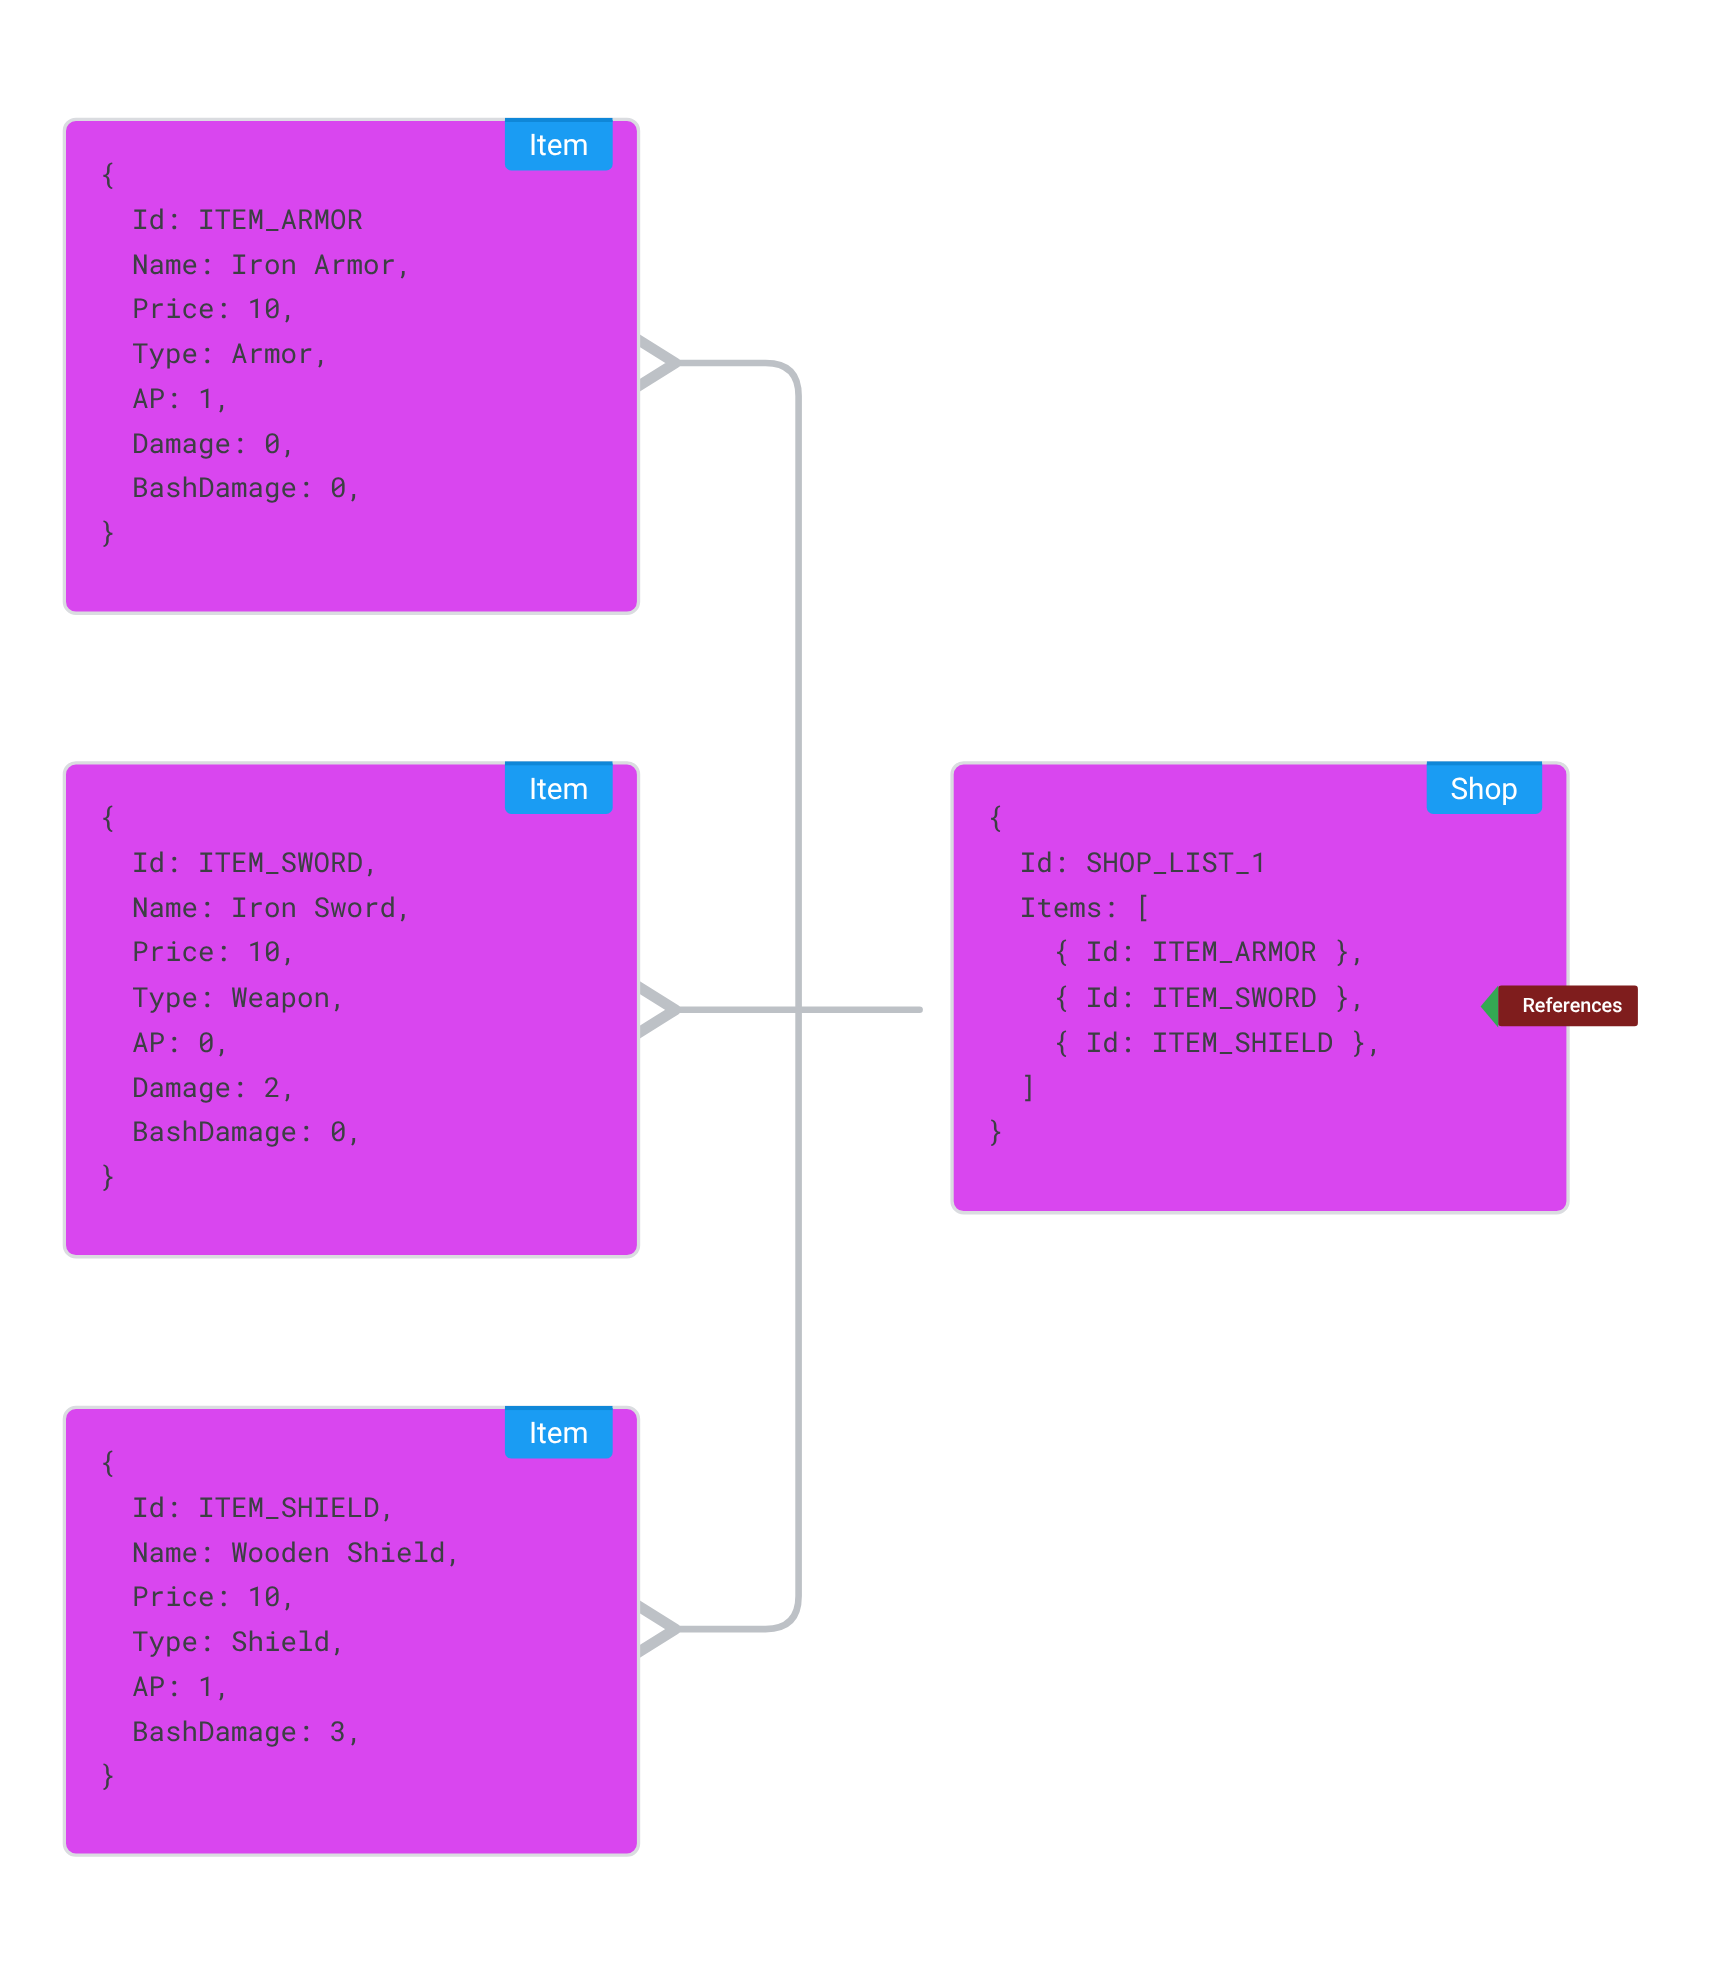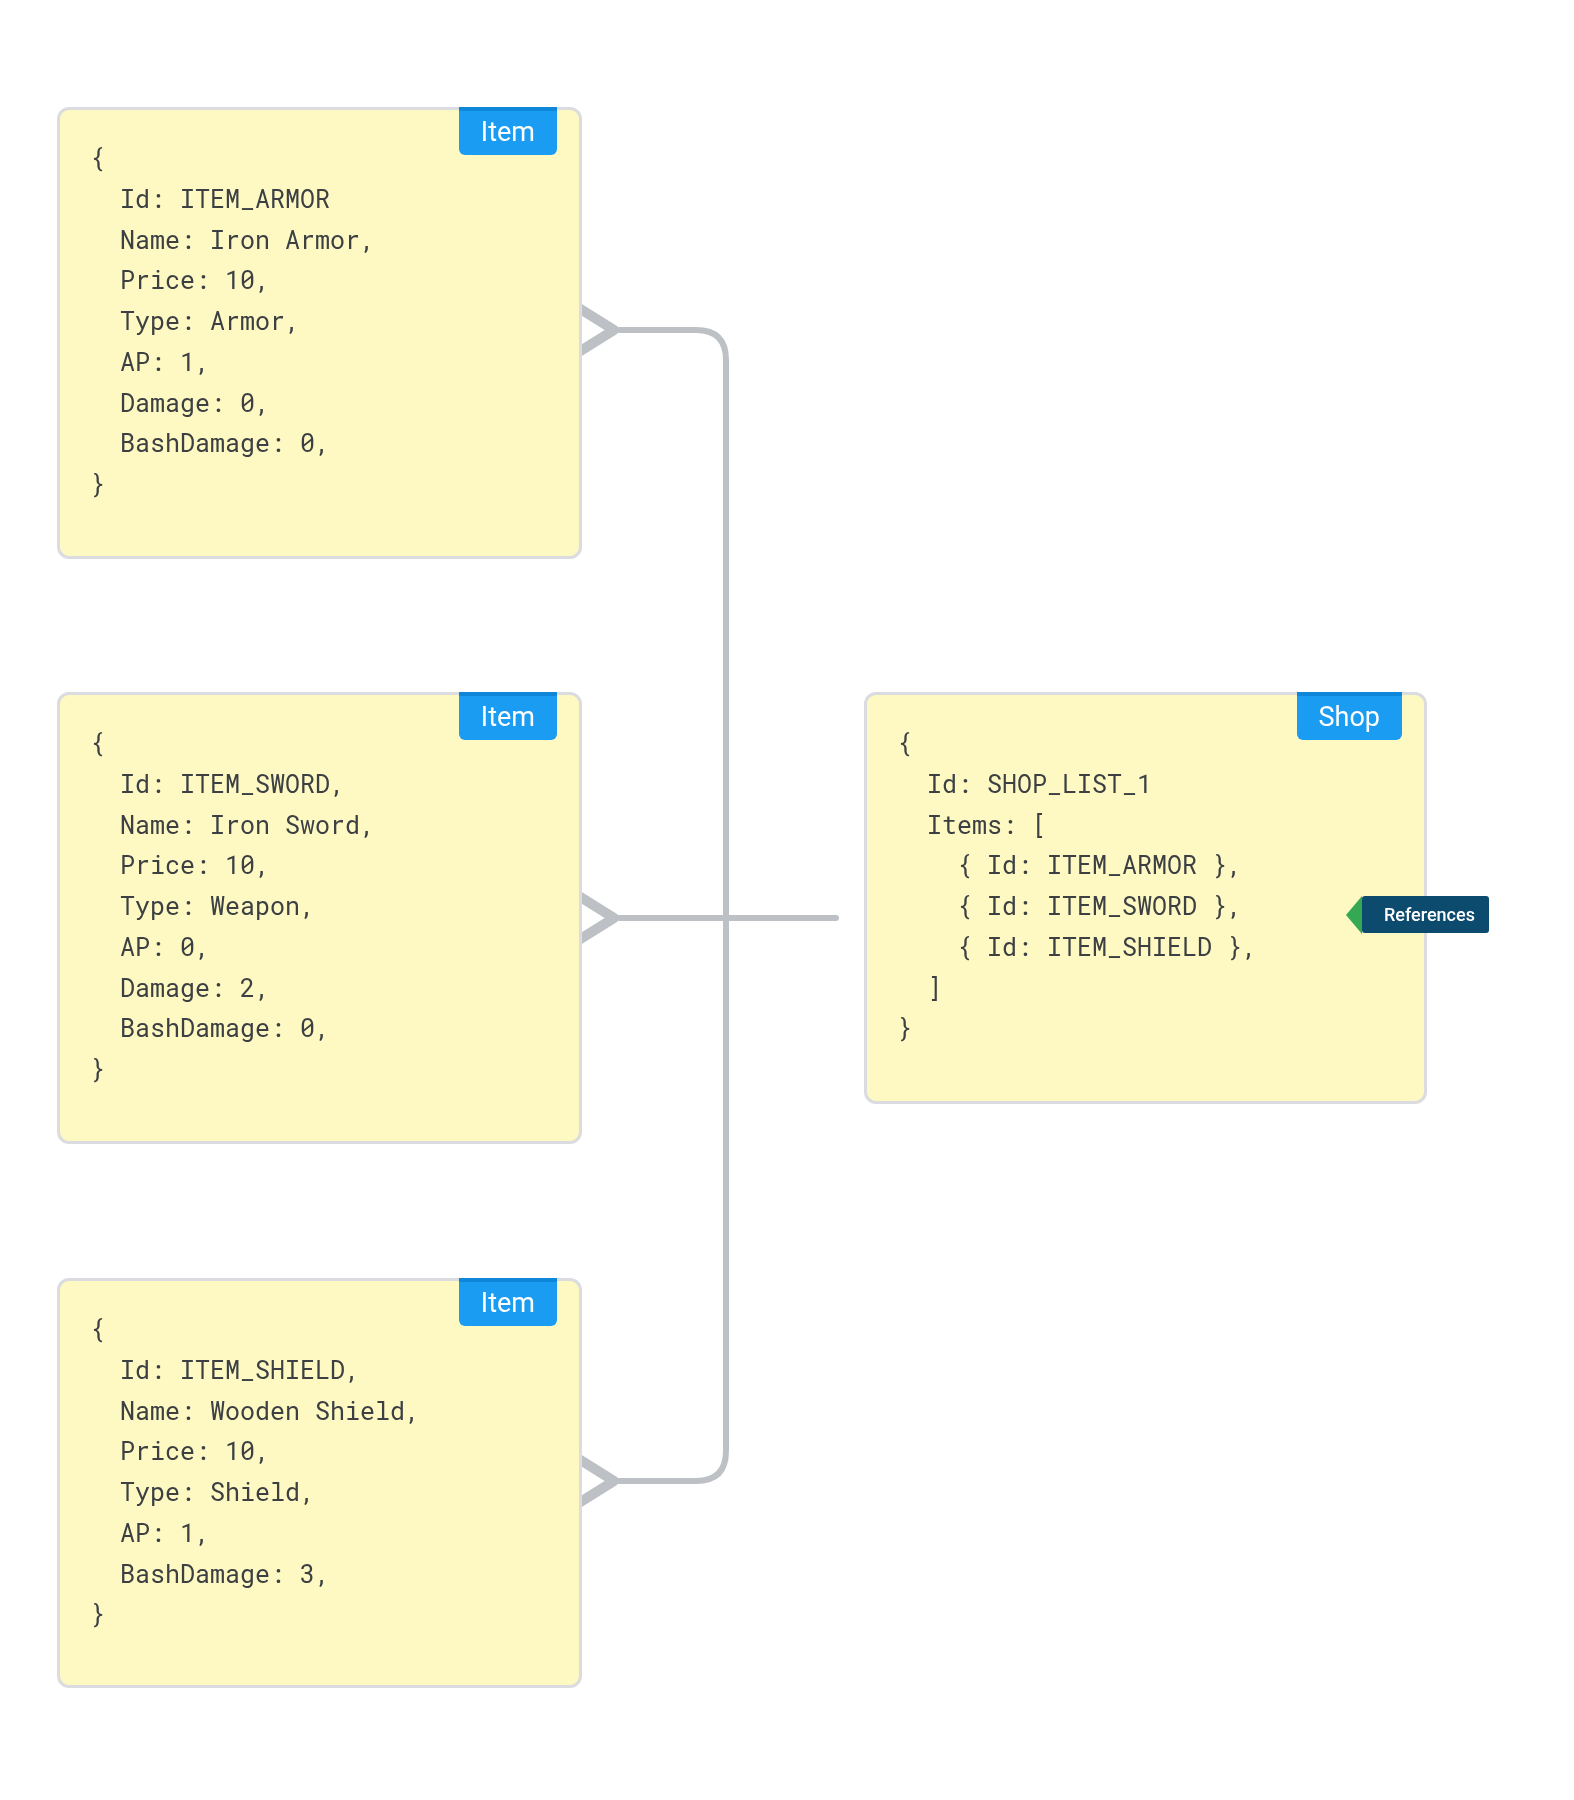--- a/index.html
+++ b/index.html
@@ -1,21 +1,21 @@
 <!DOCTYPE html>
 <html><head>
 <meta charset="utf-8">
 <style>
   html,body{margin:0;padding:0;background:#fff;}
   .stage{position:relative;width:1574px;height:1800px;font-family:-apple-system,BlinkMacSystemFont,"Segoe UI",Roboto,sans-serif;}
   svg.connectors{position:absolute;left:0;top:0;width:1574px;height:1800px;pointer-events:none;}
-  .box{position:absolute;border:3px solid #dadce0;border-radius:12px;background:#fef9c3;box-sizing:border-box;padding:28px 30px 28px 30px;}
+  .box{position:absolute;border:3px solid #dadce0;border-radius:12px;background:#d946ef;box-sizing:border-box;padding:28px 30px 28px 30px;}
   .box pre{margin:0;white-space:pre;font-family:"Roboto Mono",ui-monospace,Menlo,Consolas,monospace;font-size:25px;line-height:1.63;color:#3c4043;}
   .tag{position:absolute;top:-3px;right:22px;background:#1a9cf3;color:#fff;font-family:-apple-system,BlinkMacSystemFont,"Segoe UI",Roboto,sans-serif;font-size:27px;font-weight:400;padding:5px 22px 7px;border-radius:0 0 6px 6px;border-top:4px solid #0f87d8;}
-  .ref-label{position:absolute;color:#fff;background:#0c4a6e;font-size:18px;font-weight:500;padding:8px 14px 8px 22px;border-radius:3px;}
+  .ref-label{position:absolute;color:#fff;background:#7f1d1d;font-size:18px;font-weight:500;padding:8px 14px 8px 22px;border-radius:3px;}
   .ref-label::before{content:"";position:absolute;left:-16px;top:0;width:0;height:0;border-top:19px solid transparent;border-bottom:19px solid transparent;border-right:16px solid #34a853;}
 </style>
 </head>
 <body>
 
 <div class="stage">
 
   <svg class="connectors" viewBox="0 0 1574 1800">
     <defs>
       <marker id="arrow" viewBox="0 0 12 12" refX="2" refY="6" markerWidth="9" markerHeight="9" orient="auto">

